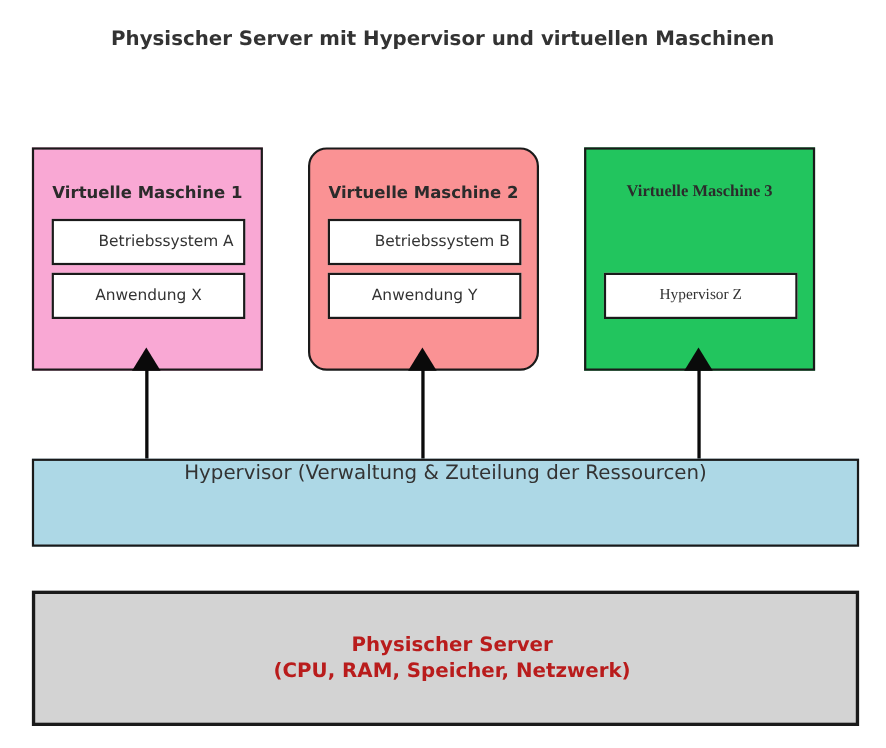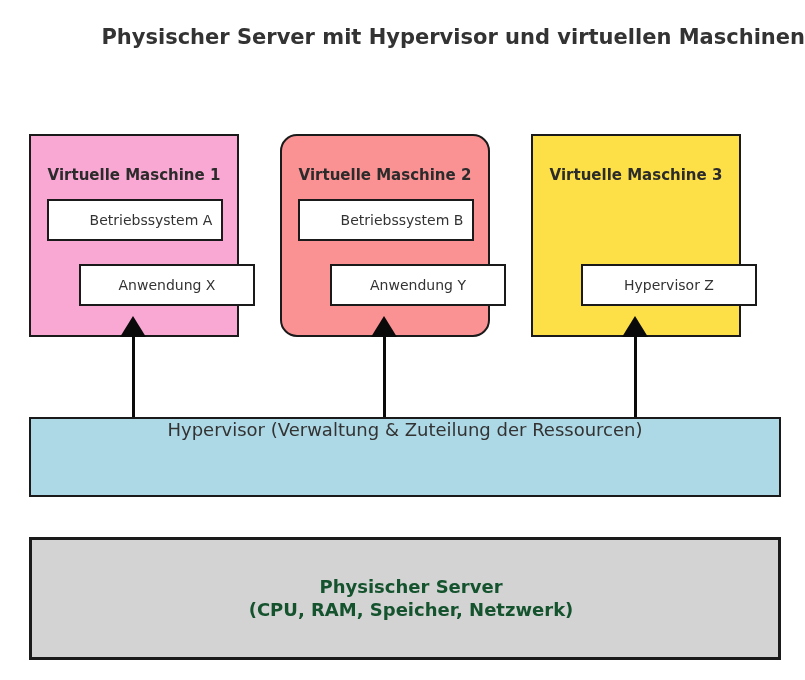--- a/index.html
+++ b/index.html
@@ -9,22 +9,22 @@
     height: 680px;
     background: #ffffff;
     font-family: "DejaVu Sans", "Liberation Sans", sans-serif;
     color: #333333;
     overflow: hidden;
   }
   .abs { position: absolute; box-sizing: border-box; }
 
   .diagram-title {
     left: 0; top: 25px; width: 805px;
-    text-align: right;
-    font-size: 21px;
+    text-align: center;
+    font-size: 18px;
     font-weight: bold;
     color: #333333;
   }
 
   .vm-box {
     top: 134px;
     width: 210px;
     height: 203px;
     border: 2px solid #1a1a1a;
   }
@@ -48,21 +48,21 @@
     background: #ffffff;
     border: 2px solid #1a1a1a;
     box-sizing: border-box;
     display: flex;
     align-items: center;
     justify-content: center;
     font-size: 14px;
     color: #333333;
   }
   .inner-box.os-box  { top: 63px; padding-left: 32px; }
-  .inner-box.app-box { top: 128px; margin-left: 32px; }
+  .inner-box.app-box { top: 112px; }
 
   .arrow-line {
     width: 3px;
     top: 336px;
     height: 81px;
     background: #0a0a0a;
   }
   .arrow-head {
     width: 0; height: 0;
     top: 316px;
@@ -87,21 +87,21 @@
     left: 29px; top: 537px;
     width: 752px; height: 123px;
     background: #D3D3D3;
     border: 3px solid #1a1a1a;
     display: flex;
     flex-direction: column;
     align-items: center;
     justify-content: center;
     font-size: 18px;
     font-weight: bold;
-    color: #14532d;
+    color: #b91c1c;
     line-height: 1.25;
     text-align: center;
     padding-left: 12px;
   }
 </style>
 </head>
 <body>
 
 <div id="stage">
 
@@ -112,21 +112,21 @@
     <div class="inner-box os-box">Betriebssystem A</div>
     <div class="inner-box app-box">Anwendung X</div>
   </div>
 
   <div class="abs vm-box vm2" style="background: rgb(250, 146, 148);">
     <div class="vm-title">Virtuelle Maschine 2</div>
     <div class="inner-box os-box">Betriebssystem B</div>
     <div class="inner-box app-box">Anwendung Y</div>
   </div>
 
-  <div class="abs vm-box vm3" style="background: #fde047;">
+  <div class="abs vm-box vm3" style="background: #22c55e; font-family: Liberation Serif, serif;">
     <div class="vm-title">Virtuelle Maschine 3</div>
     <div class="inner-box app-box">Hypervisor Z</div>
   </div>
 
   <div class="abs arrow-line" style="left:132px;"></div>
   <div class="abs arrow-head" style="left:120px;"></div>
 
   <div class="abs arrow-line" style="left:383px;"></div>
   <div class="abs arrow-head" style="left:371px;"></div>
 

